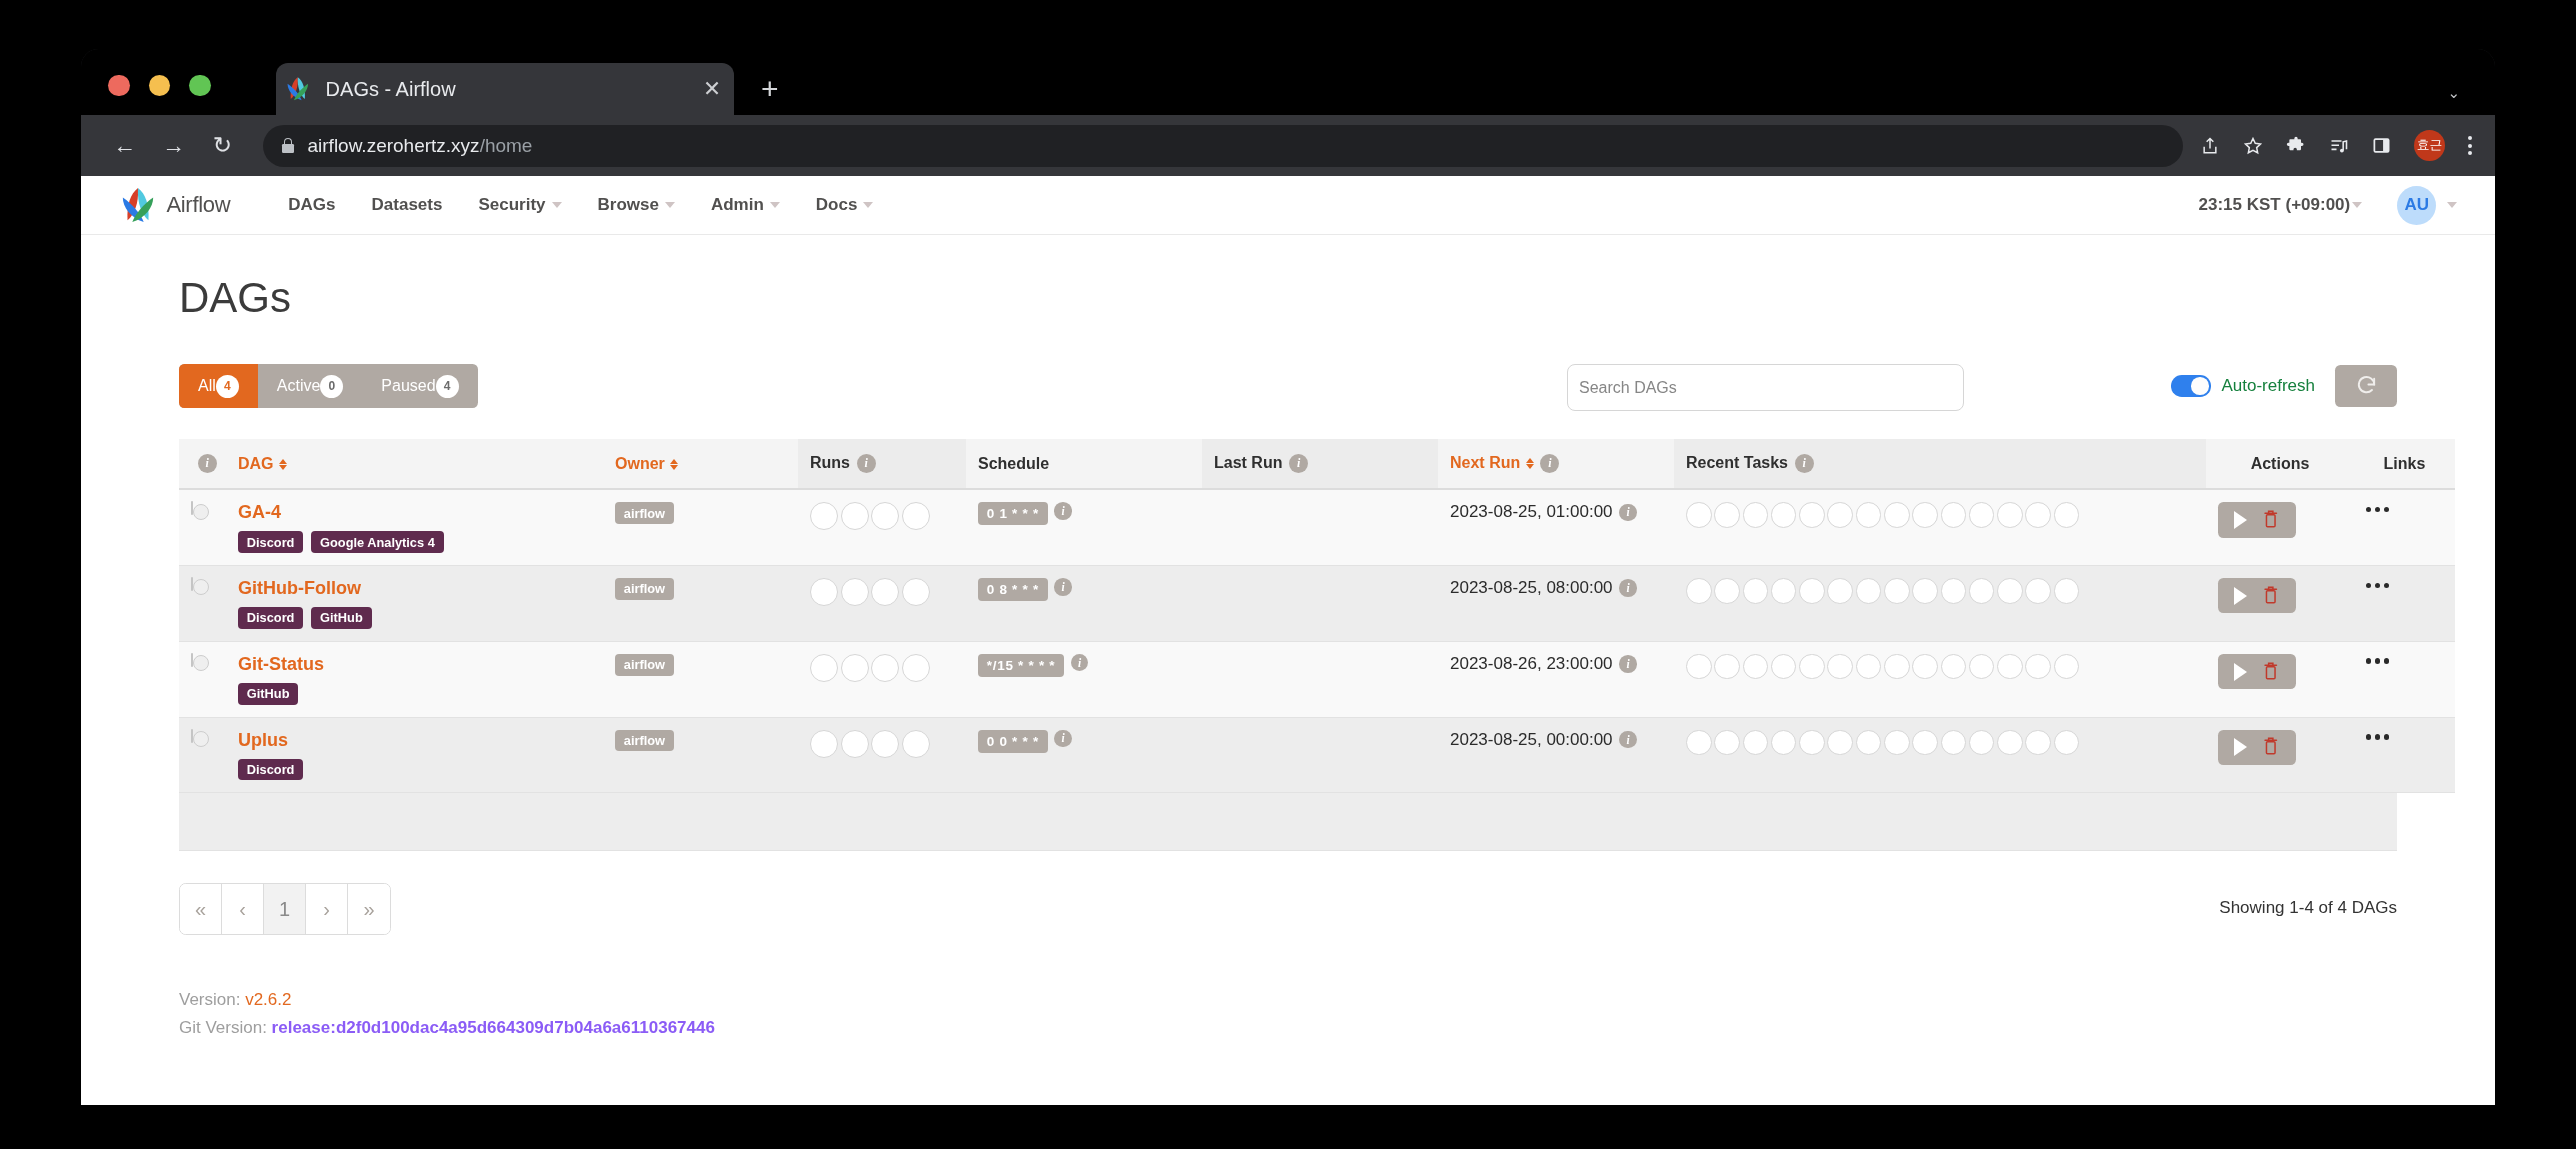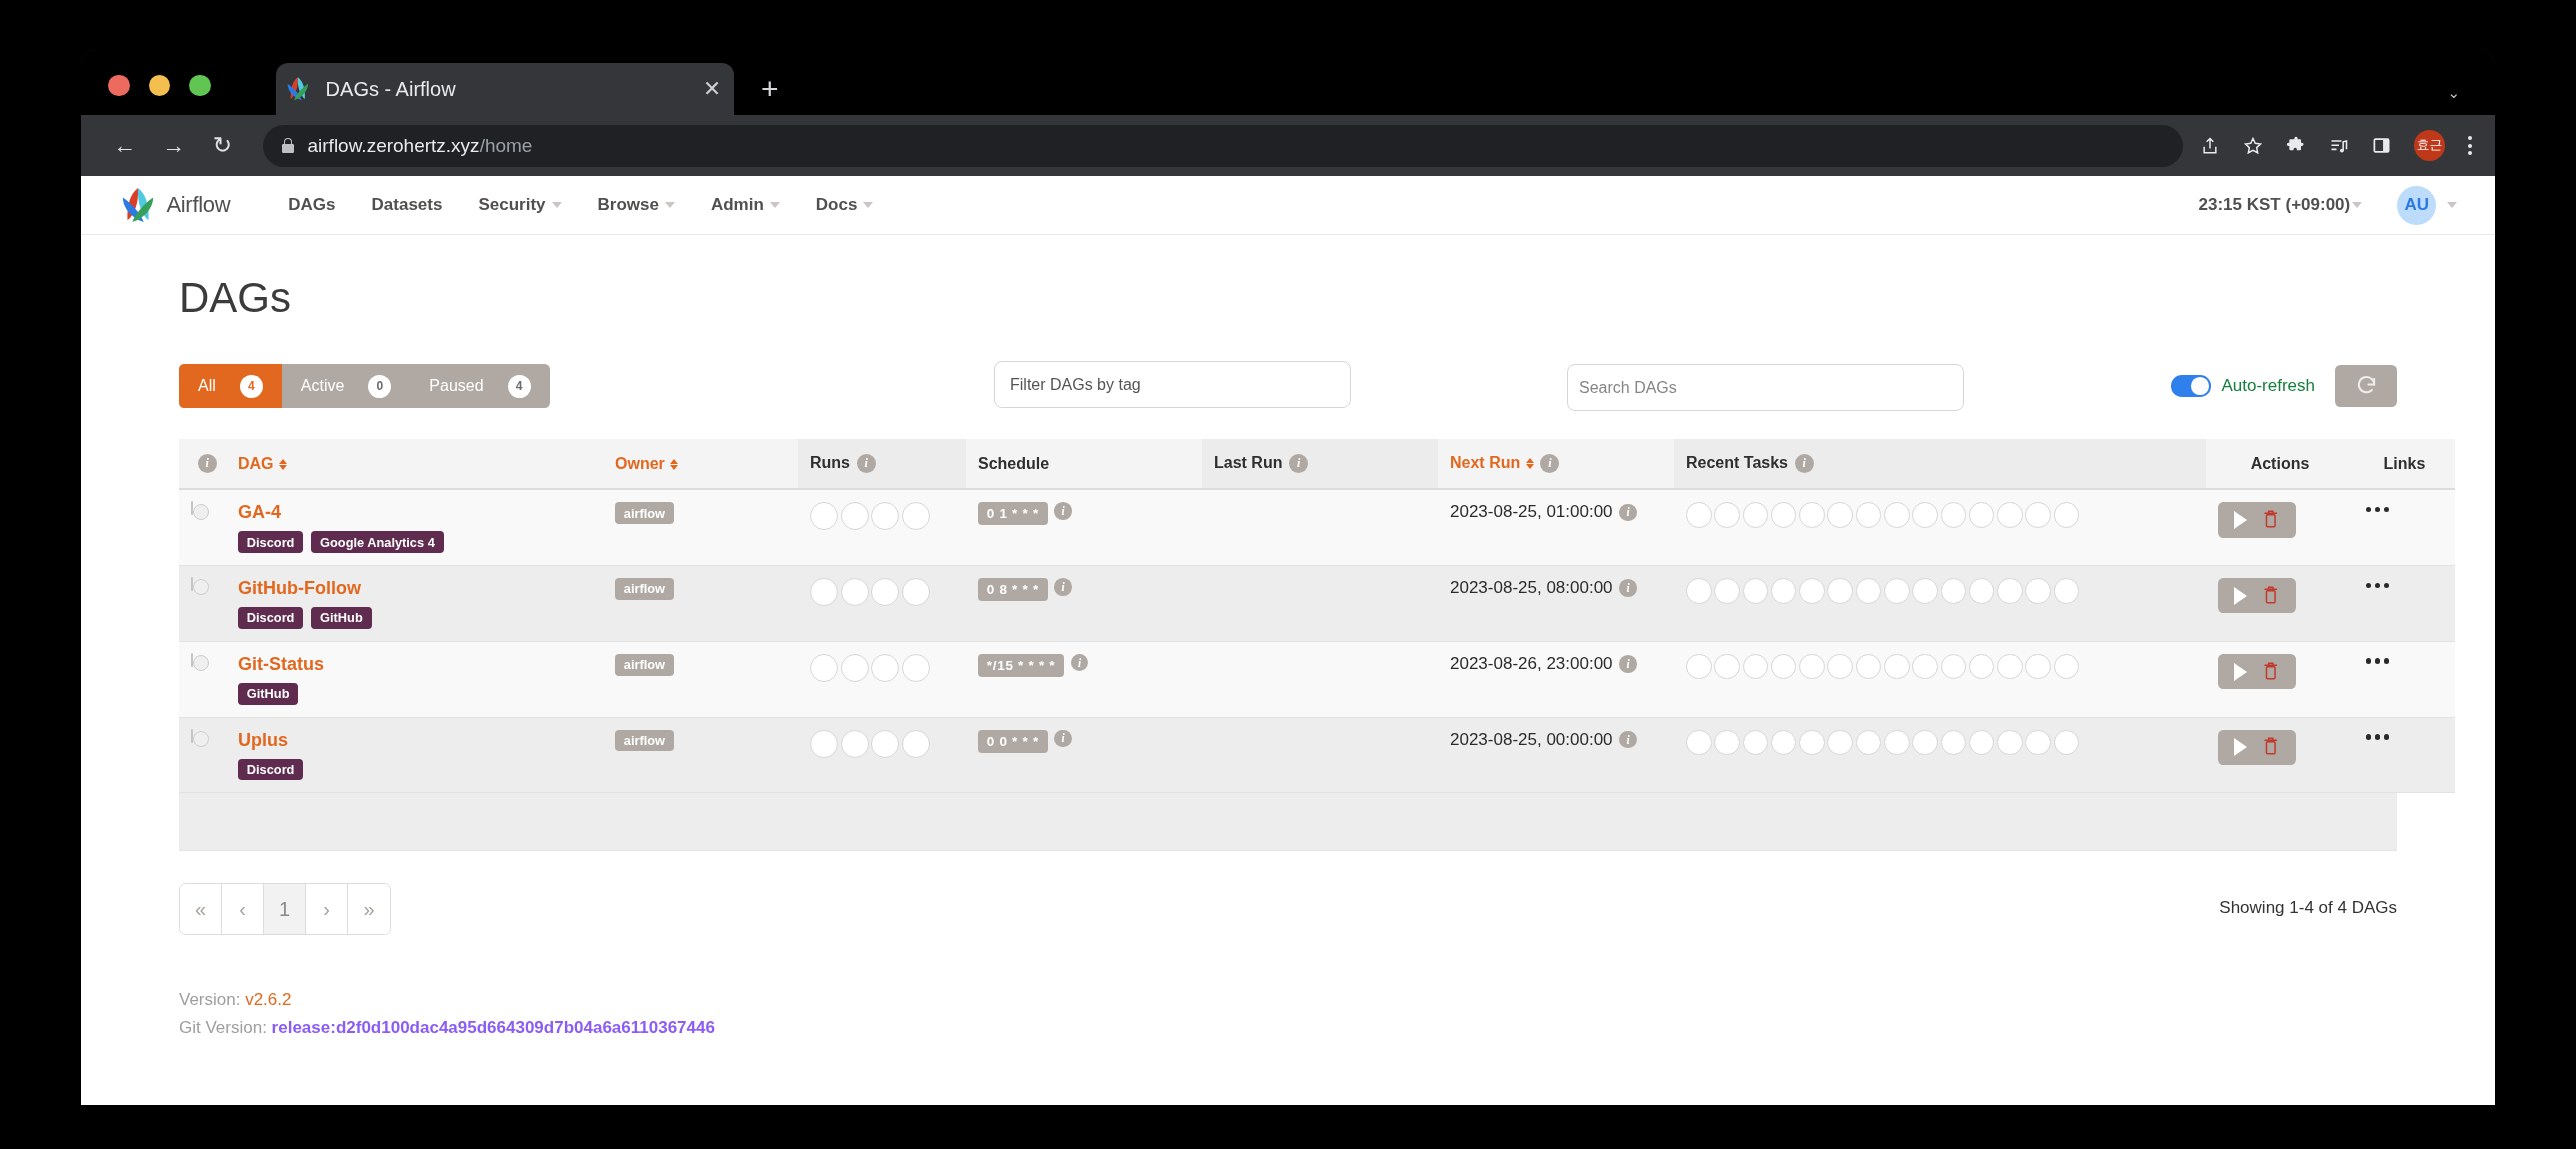--- a/index.html
+++ b/index.html
@@ -136,21 +136,21 @@
   #page-title { font-size: 42px; color: #3b3b3b; font-weight: normal; margin-top: 39px; }
 
   #controls { margin-top: 39px; height: 51px; position: relative; }
   #filter-tabs {
     position: absolute; left: 0; top: 3.4px;
     display: flex; border-radius: 5.4px; overflow: hidden;
     background: #b0a9a3;
     height: 44px;
   }
   #filter-tabs .ftab {
-    display: flex; align-items: center; gap: 24px;
+    display: flex; align-items: center; gap: 0;
     padding: 0 19px;
     font-size: 16px; color: #fff;
   }
   #filter-tabs .ftab.active { background: #e2681f; }
   #filter-tabs .badge {
     background: #fff; color: #6b6b6b; font-size: 12px; font-weight: bold;
     min-width: 23px; height: 23px; border-radius: 50%;
     display: flex; align-items: center; justify-content: center;
   }
   #filter-tabs .ftab.active .badge { color: #e2681f; }
@@ -410,23 +410,20 @@
           <div class="ftab">
             <span>Active</span>
             <span class="badge">0</span>
           </div>
           <div class="ftab">
             <span>Paused</span>
             <span class="badge">4</span>
           </div>
         </div>
 
-        <div class="inputbox" id="tag-filter">
-          <span>Filter DAGs by tag</span>
-        </div>
 
         <div class="inputbox" id="dag-search">
           <span>Search DAGs</span>
         </div>
 
         <div id="refresh-area">
           <span id="toggle">
               <span class="knob"></span>
             </span>
           <span id="autorefresh-label">Auto-refresh</span>

